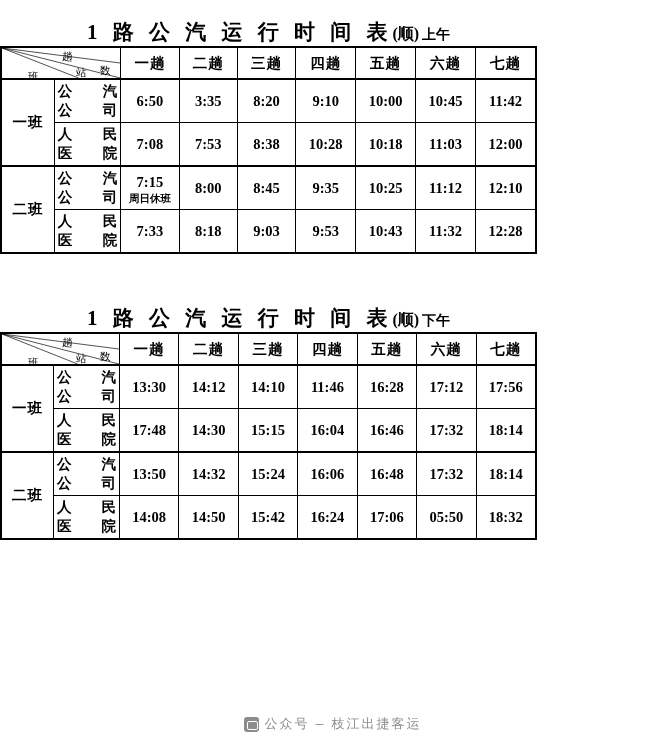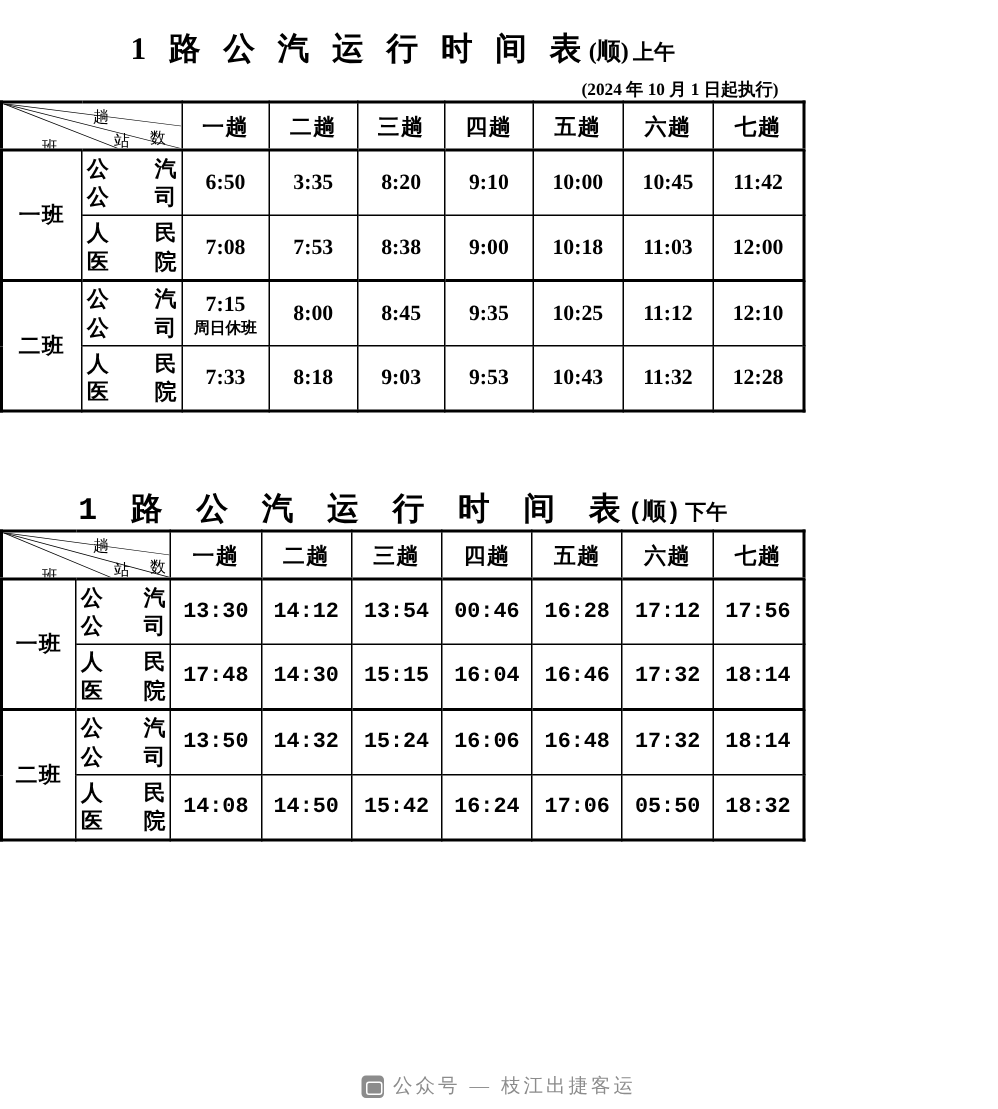--- a/index.html
+++ b/index.html
@@ -129,21 +129,21 @@
 
   
   .footer {
     position: absolute;
     left: 0;
     bottom: 6px;
     width: 665px;
     text-align: center;
     font-size: 13px;
     color: #8c8c8c;
-    font-family: Liberation Serif, serif;
+    font-family: Liberation Mono, monospace;
     display: flex;
     align-items: center;
     justify-content: center;
     gap: 6px;
   }
   .wm-icon {
     display: inline-block;
     width: 15px;
     height: 15px;
     border-radius: 3px;
@@ -154,34 +154,33 @@
     content: "";
     position: absolute;
     left: 3px; top: 4px;
     width: 9px; height: 7px;
     border: 1.5px solid #fff;
     border-radius: 2px;
   }
   .wm-text { letter-spacing: 2px; }
 
   .section-1 { padding-top: 18px; }
-  .section-2 { padding-top: 50px; font-family: Liberation Mono, monospace; }
+  .section-2 { padding-top: 50px; }
 </style>
 </head>
 <body>
 
 <div class="page">
 
   <div class="section-1">
     <div class="title-block">
       <div class="title-line">
         <span class="title-main">1 路 公 汽 运 行 时 间 表</span><span class="title-suffix">(顺)</span><span class="title-period">上午</span>
       </div>
     </div>
-    <div class="effective-note">(2024 年 10 月 1 日起执行)</div>
 
   <table class="sched">
         <colgroup>
           <col style="width: 62px;">
           <col style="width: 74px;">
           <col style="width: 66px;">
           <col style="width: 66px;">
           <col style="width: 66px;">
           <col style="width: 66px;">
           <col style="width: 66px;">
@@ -237,21 +236,21 @@
                 <span>民</span>
               </div>
               <div class="stop-inner">
                 <span>医</span>
                 <span>院</span>
               </div>
             </td>
             <td class="time-cell" rowspan="2">7:08</td>
             <td class="time-cell" rowspan="2">7:53</td>
             <td class="time-cell" rowspan="2">8:38</td>
-            <td class="time-cell" rowspan="2">9:00</td>
+            <td class="time-cell" rowspan="2">10:28</td>
             <td class="time-cell" rowspan="2">10:18</td>
             <td class="time-cell" rowspan="2">11:03</td>
             <td class="time-cell" rowspan="2">12:00</td>
           </tr>
           <tr></tr>
           <tr>
             <td class="shift-cell thick-top" rowspan="4">二班</td>
             <td class="stop-cell thick-top" rowspan="2" style="height: 42px;">
               <div class="stop-inner">
                 <span>公</span>
@@ -341,22 +340,22 @@
                 <span>公</span>
                 <span>汽</span>
               </div>
               <div class="stop-inner">
                 <span>公</span>
                 <span>司</span>
               </div>
             </td>
             <td class="time-cell thick-top" rowspan="2">13:30</td>
             <td class="time-cell thick-top" rowspan="2">14:12</td>
-            <td class="time-cell thick-top" rowspan="2">13:54</td>
-            <td class="time-cell thick-top" rowspan="2">00:46</td>
+            <td class="time-cell thick-top" rowspan="2">14:10</td>
+            <td class="time-cell thick-top" rowspan="2">11:46</td>
             <td class="time-cell thick-top" rowspan="2">16:28</td>
             <td class="time-cell thick-top" rowspan="2">17:12</td>
             <td class="time-cell thick-top" rowspan="2">17:56</td>
           </tr>
           <tr></tr>
           <tr>
             <td class="stop-cell" rowspan="2" style="height: 42px;">
               <div class="stop-inner">
                 <span>人</span>
                 <span>民</span>

